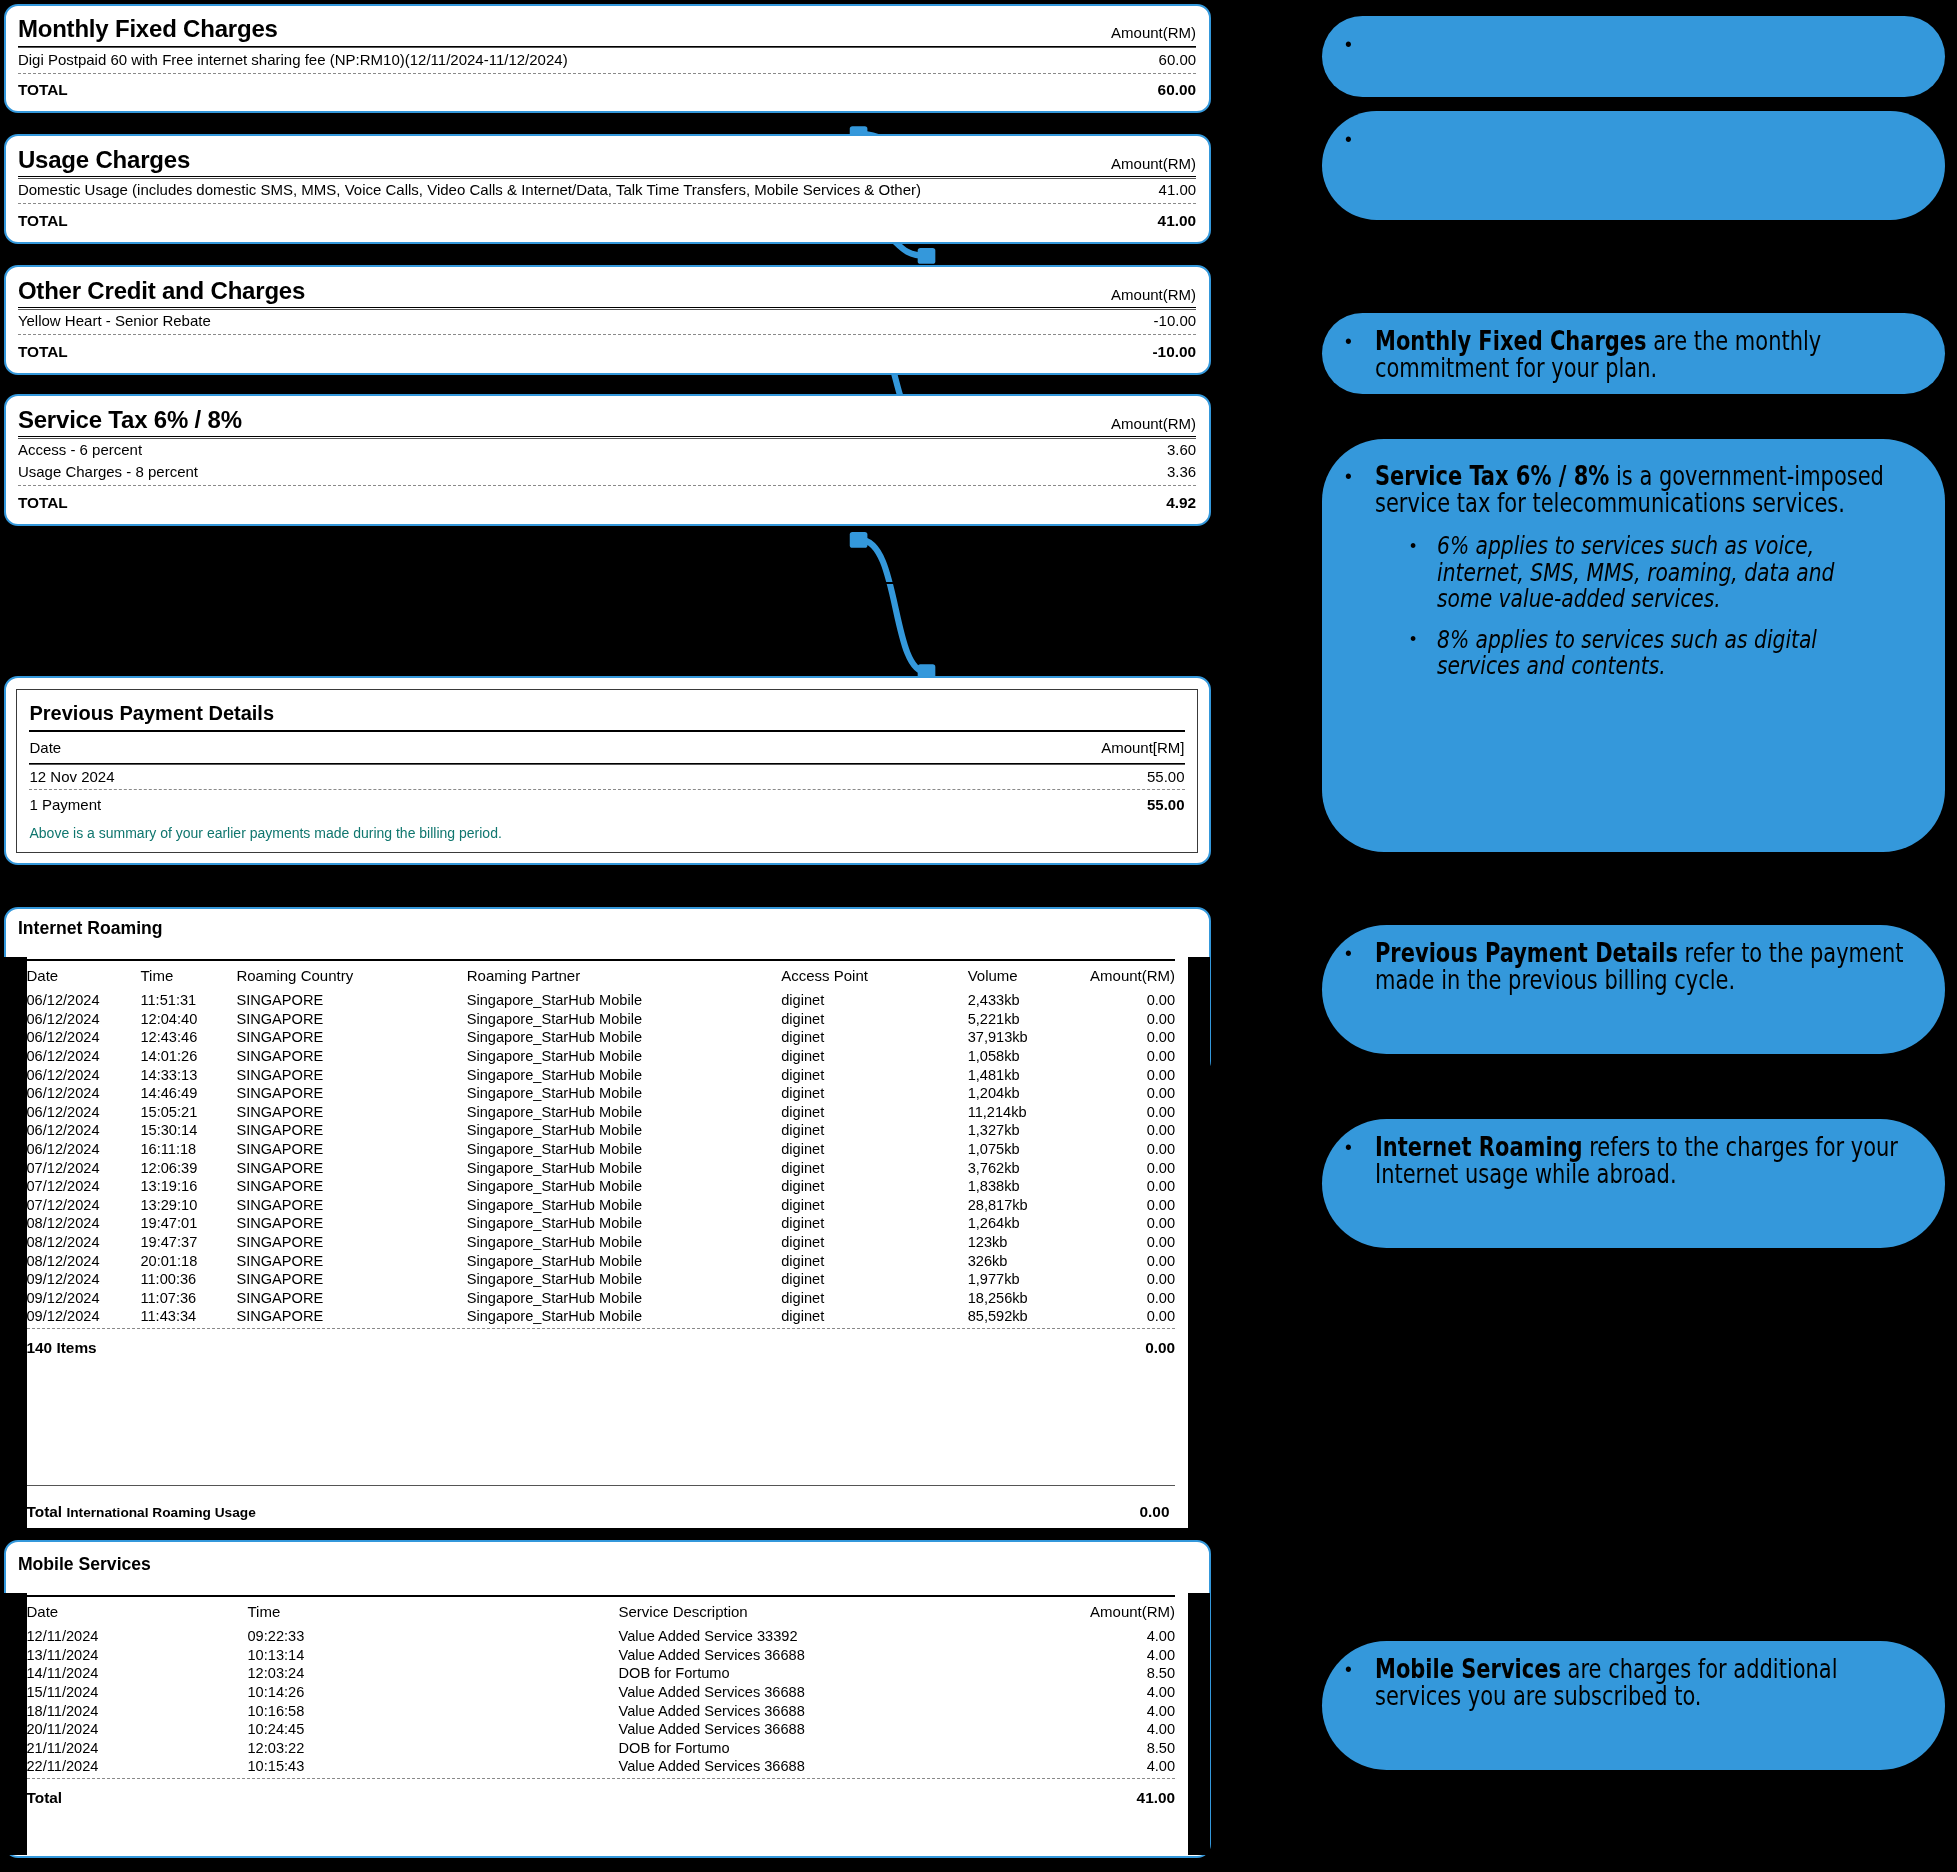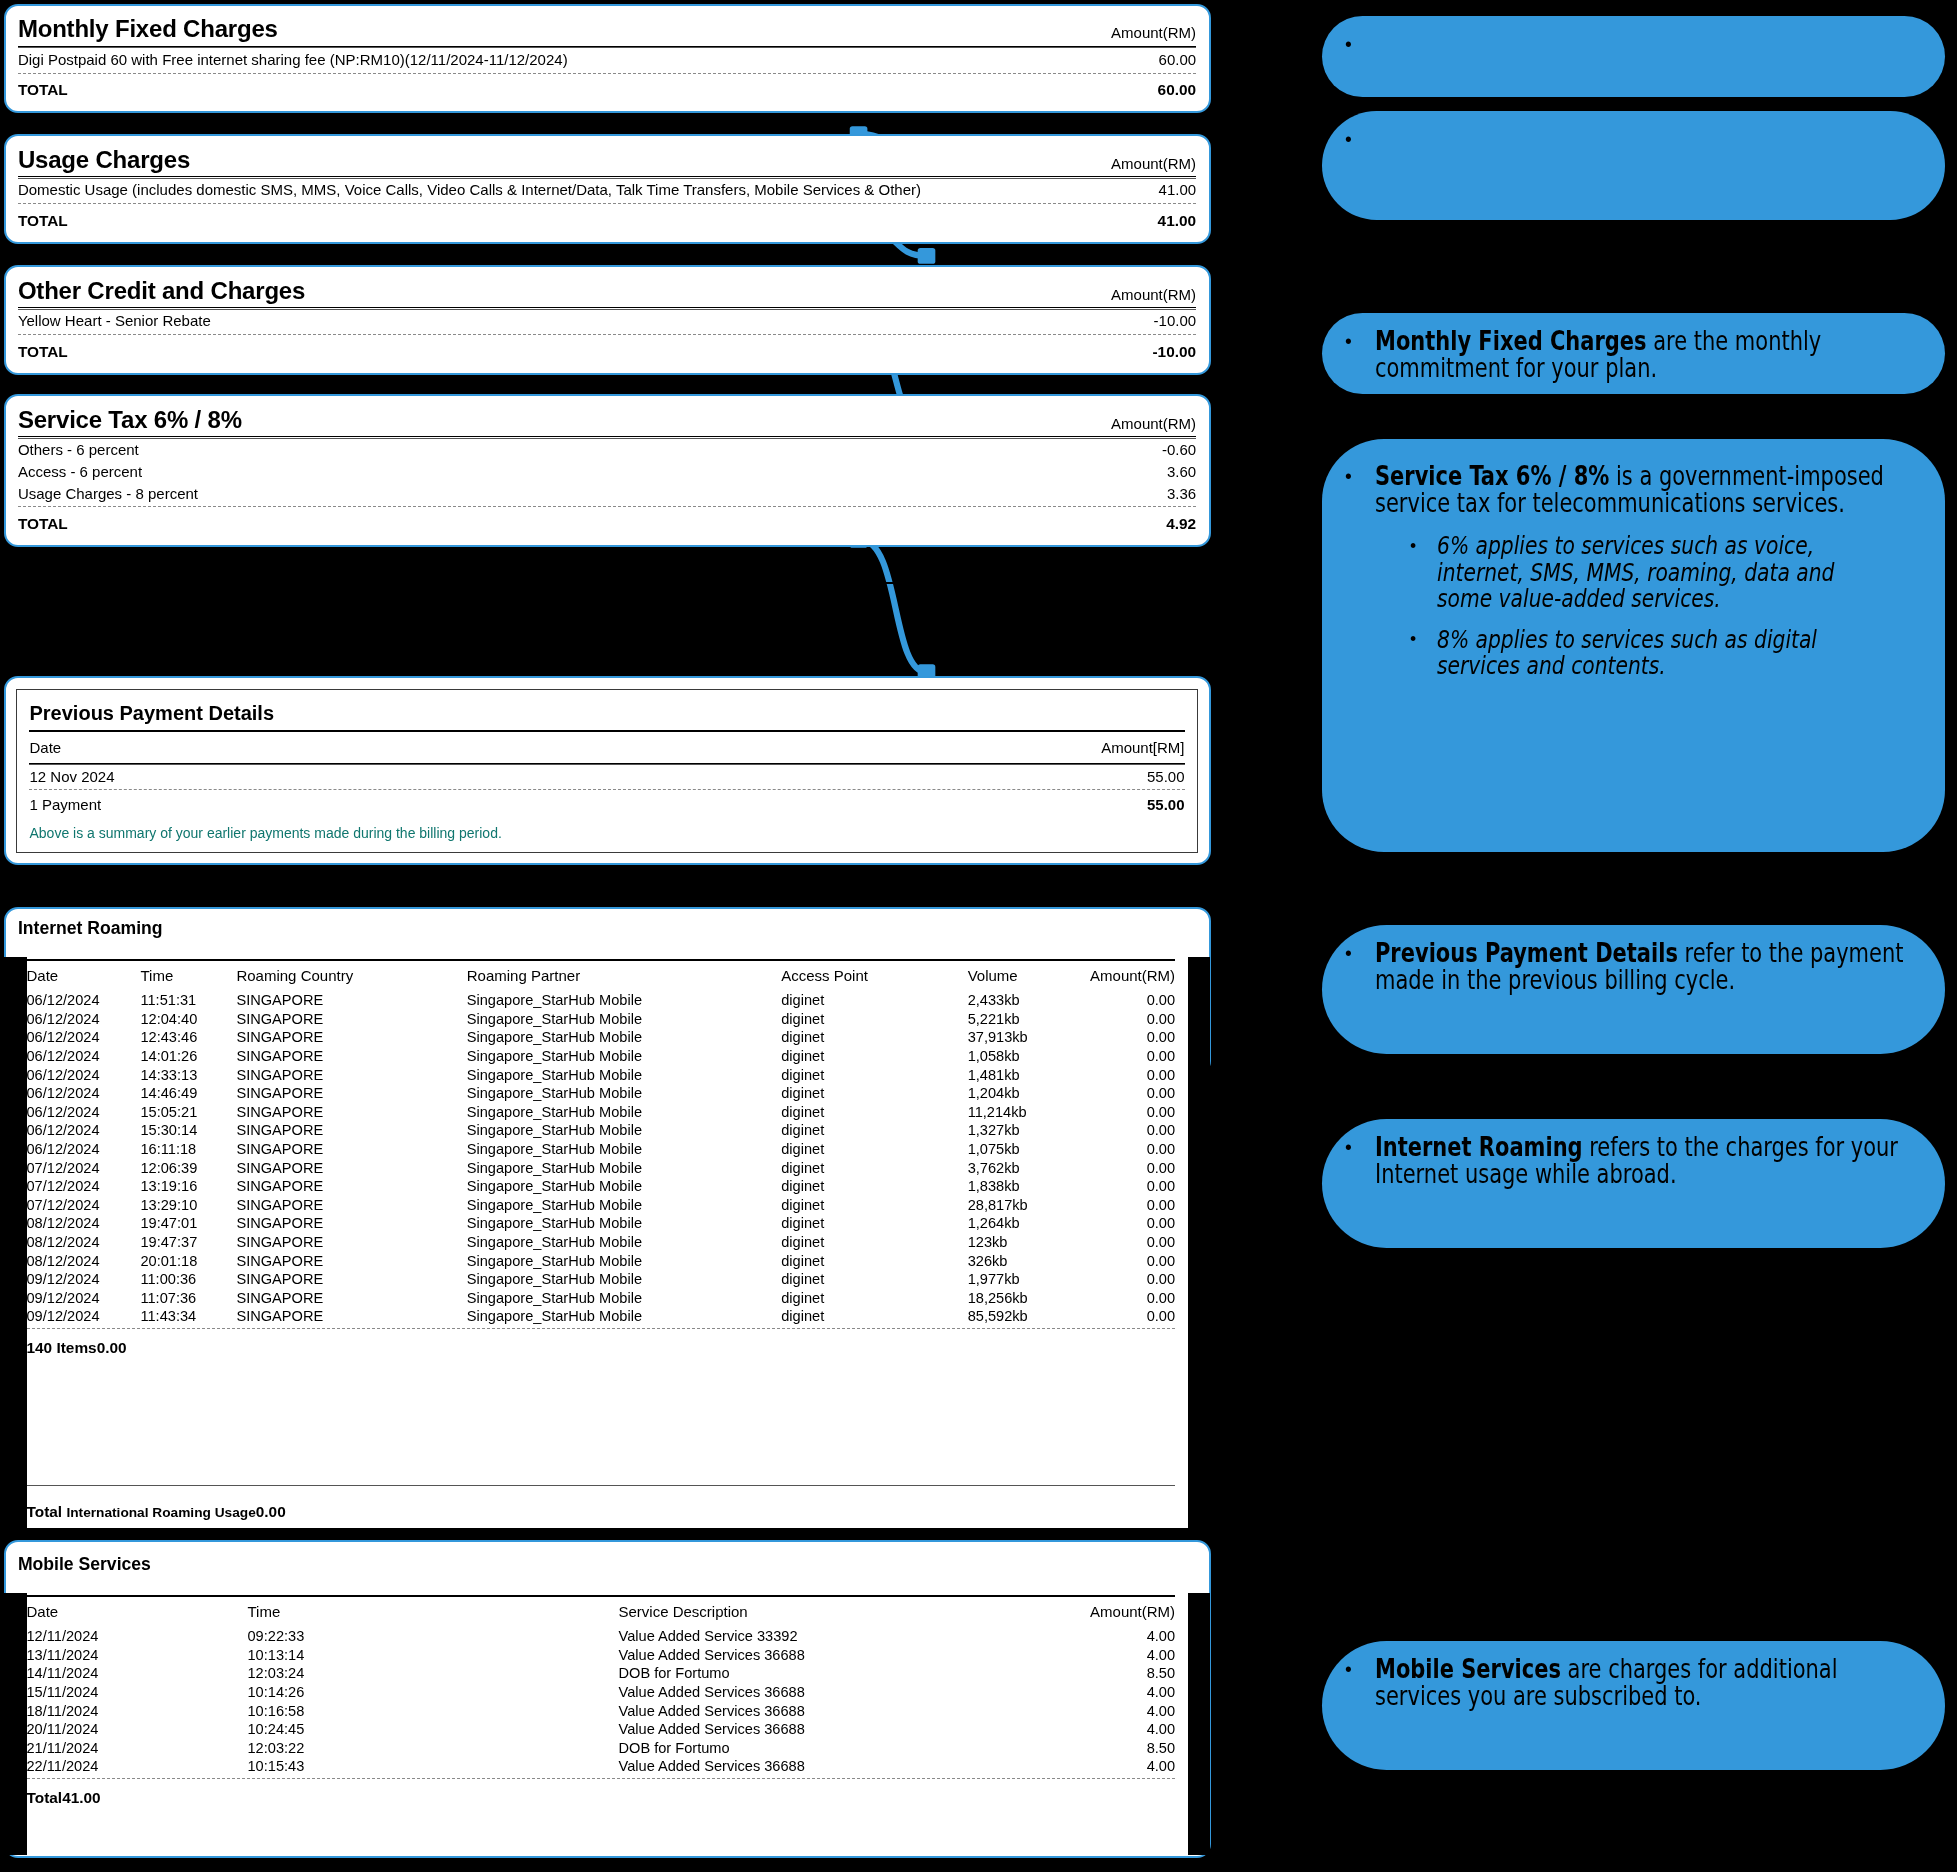--- a/index.html
+++ b/index.html
@@ -70,21 +70,21 @@
   
   .tbl-title { font-size: 17.6px; font-weight: bold; padding: 1.8px 0 6.2px 0; }
   table.det { width: 100%; border-collapse: collapse; font-size: 14.6px; color:#000; }
   table.det th {
     font-weight: normal; text-align: left; padding: 6.2px 0 7px 0; font-size: 15px;
   }
   table.det td { padding: 1.3px 0; white-space: nowrap; }
   table.det .num { text-align: right; }
 
   .tot-row {
-    display:flex; justify-content: flex-start; align-items: baseline;
+    display:flex; justify-content: space-between; align-items: baseline;
     font-size: 15.4px; font-weight: bold; padding: 7px 0 1.8px 0;
   }
   .tot-row .sub { font-size: 13.7px; font-weight: bold; }
 
   
   .blackband { position:absolute; background:#000; }
 
   
   .callout {
     position: absolute;
@@ -201,24 +201,20 @@
     </div>
   </div>
 
   <div class="card" style="top:394px;">
     <div class="sec-head">
       <div class="sec-title">Service Tax 6% / 8%</div>
       <div class="sec-amt-label">Amount(RM)</div>
     </div>
     <div class="rule-double"></div>
     <div class="row">
-      <span class="lbl">Others - 6 percent</span>
-      <span class="val">-0.60</span>
-    </div>
-    <div class="row">
       <span class="lbl">Access - 6 percent</span>
       <span class="val">3.60</span>
     </div>
     <div class="row">
       <span class="lbl">Usage Charges - 8 percent</span>
       <span class="val">3.36</span>
     </div>
     <div class="rule-dash"></div>
     <div class="row total">
       <span class="lbl">TOTAL</span>

